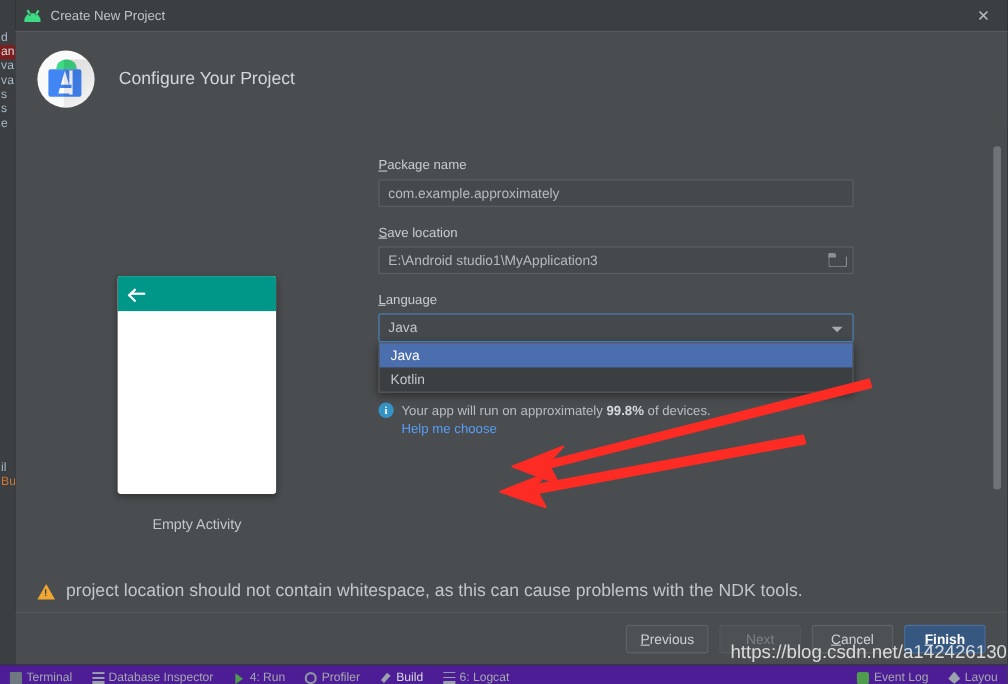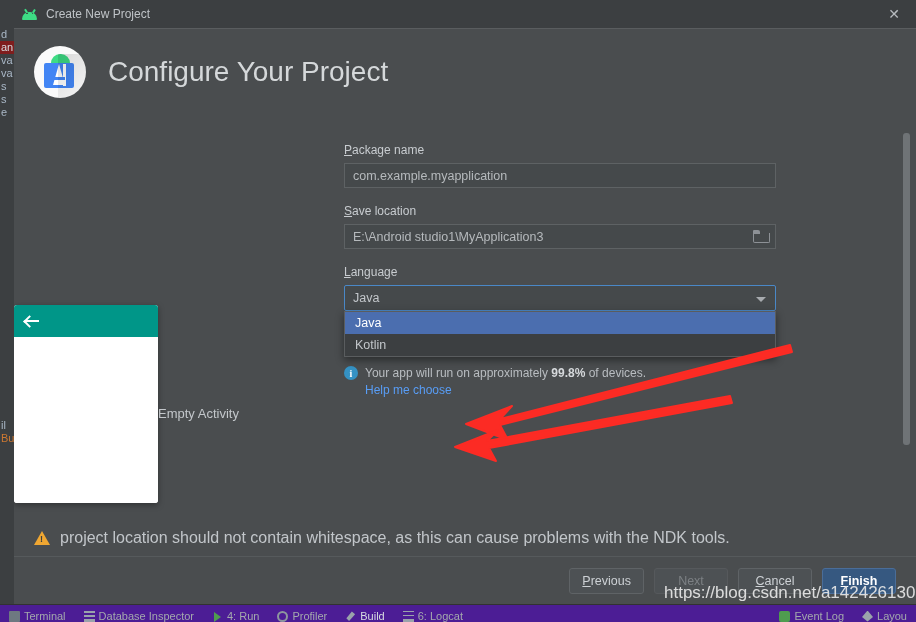--- a/index.html
+++ b/index.html
@@ -129,34 +129,34 @@
   }
   .as-logo .needle {
     position: absolute; left: 29px; top: 18px; width: 3px; height: 22px; background: #ffffff;
   }
   .as-logo .shadow {
     position: absolute; left: 24px; top: 8px; width: 40px; height: 44px;
     background: linear-gradient(135deg, rgba(0,0,0,0.13), rgba(0,0,0,0));
     transform: rotate(0deg);
   }
   .wiz-title {
-    font-size: 28px; color: #d5d8da; margin-left: 22px; font-weight: normal;
+    font-size: 16px; color: #d5d8da; margin-left: 22px; font-weight: normal;
   }
 
   
   .wiz-content {
     flex: 1 1 auto; position: relative;
     display: flex;
     padding: 0 0 0 0;
     overflow: hidden;
   }
 
   .preview-col {
     width: 330px; flex: 0 0 auto;
-    display: flex; flex-direction: row; align-items: center;
+    display: flex; flex-direction: column; align-items: center;
     padding-top: 136px;
   }
   .phone-card {
     width: 144px; height: 198px;
     background: #ffffff;
     border-radius: 3px;
     box-shadow: 0 2px 6px rgba(0,0,0,0.35);
     overflow: hidden;
   }
   .phone-appbar {
@@ -410,21 +410,21 @@
             <div class="phone-body"></div>
           </div>
           <div class="preview-label">Empty Activity</div>
         </div>
 
         <div class="form-col">
 
 
           <div class="field">
             <label class="field-label"><span class="mn">P</span><span>ackage name</span></label>
-            <div class="input">com.example.myapplication</div>
+            <div class="input">com.example.approximately</div>
           </div>
 
           <div class="field">
             <label class="field-label"><span class="mn">S</span><span>ave location</span></label>
             <div class="input with-btn">
               <span>E:\Android studio1\MyApplication3</span>
               <span class="folder-ico"></span>
             </div>
           </div>
 

